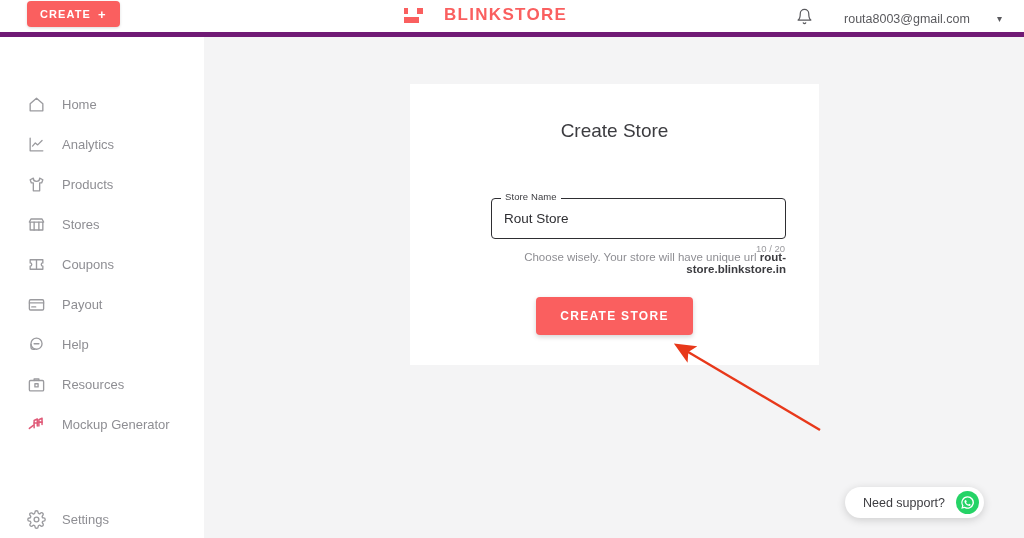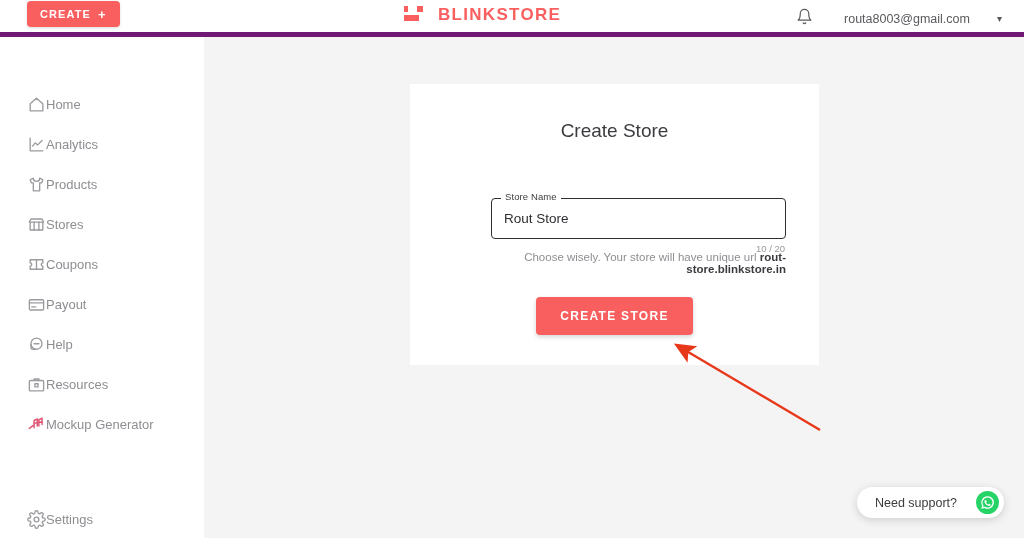--- a/index.html
+++ b/index.html
@@ -24,42 +24,42 @@
     height: 26px; padding: 0 13px;
     font-family: "Liberation Sans", sans-serif;
     font-size: 11px; font-weight: bold; letter-spacing: 1.1px;
     display: flex; align-items: center; gap: 7px;
     cursor: pointer; box-shadow: 0 1px 3px rgba(0,0,0,.14);
   }
   .create-plus { font-size: 13px; font-weight: bold; line-height: 1; }
 
   .brand {
     position: absolute; left: 404px; top: 5px;
-    display: flex; align-items: flex-start; gap: 11px;
+    display: flex; align-items: flex-end; gap: 17px;
   }
   .brand-mark { position: relative; width: 23px; height: 18px; }
   .brand-name {
     color: #fa5f5f; font-size: 17px; font-weight: bold; letter-spacing: 1.3px;
   }
 
   .user-area {
     position: absolute; right: 22px; top: 8px;
     display: flex; align-items: center; gap: 31px;
   }
   .user-email { color: #5a5a5e; font-size: 12.5px; }
   .chev { color: #5a5a5e; font-size: 10px; margin-left: -4px; }
 
   
   .sidebar {
     position: absolute; left: 0; top: 37px; width: 204px; height: 501px;
     background: #ffffff;
   }
   .nav-item {
     position: absolute; left: 0; width: 204px; height: 34px;
-    display: flex; align-items: center; padding-left: 27px;
+    display: flex; align-items: center; gap: 16px; padding-left: 27px;
     cursor: pointer;
   }
   .nav-icon { width: 19px; height: 19px; display: block; flex: none; }
   .nav-label { color: #8e8e93; font-size: 13px; }
   .nav-item.accent .nav-label { color: #8e8e93; }
 
   
   .card {
     position: absolute; left: 410px; top: 84px; width: 409px; height: 281px;
     background: #ffffff;
@@ -105,24 +105,24 @@
   }
 
   
   .annotation {
     position: absolute; left: 660px; top: 330px;
     width: 180px; height: 115px; pointer-events: none;
   }
 
   
   .support {
-    position: absolute; right: 20px; bottom: 20px;
+    position: absolute; right: 40px; bottom: 20px;
     background: #ffffff; border-radius: 20px;
     height: 31px; padding: 0 5px 0 18px;
-    display: flex; align-items: center; gap: 19px;
+    display: flex; align-items: center; gap: 11px;
     box-shadow: 0 2px 8px rgba(0,0,0,.16); cursor: pointer;
   }
   .support-text { font-size: 12.5px; color: #3c3c40; }
   .wa {
     width: 23px; height: 23px; border-radius: 50%;
     background: #25d366; display: flex; align-items: center; justify-content: center;
   }
 </style>
 </head>
 <body>

